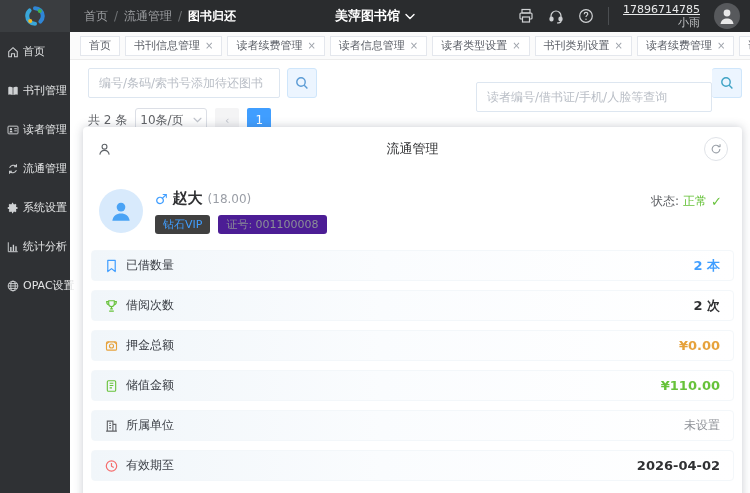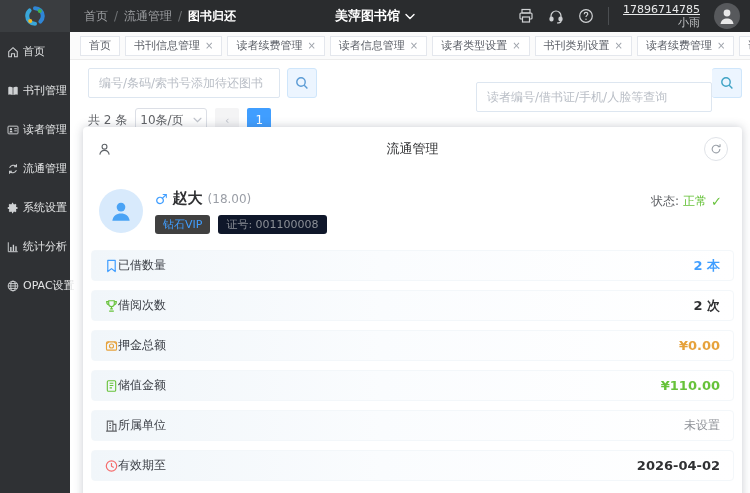--- a/index.html
+++ b/index.html
@@ -88,32 +88,32 @@
   .reader-head { display:flex; align-items:flex-start; padding:18px 20px 10px 16px; }
   .avatar-big { width:44px; height:44px; border-radius:50%; background:#d8eafc;
     display:flex; align-items:center; justify-content:center; }
   .rh-info { margin-left:12px; }
   .rh-line1 { display:flex; align-items:center; gap:5px; }
   .male-sym { color:#409eff; font-size:14px; }
   .reader-name { font-size:15px; font-weight:bold; color:#303133; }
   .reader-age { font-size:12px; color:#9a9ea6; }
   .rh-badges { display:flex; gap:8px; margin-top:7px; }
   .badge-vip { background:#404040; color:#409eff; font-size:11px; padding:2px 8px; border-radius:3px; }
-  .badge-card { background:#0f172a; color:#8b8f96; font-size:11px; padding:2px 8px; border-radius:3px; }
+  .badge-card { background:#4c1d95; color:#8b8f96; font-size:11px; padding:2px 8px; border-radius:3px; }
   .rh-status { margin-left:auto; display:flex; align-items:center; gap:4px; margin-top:4px; font-size:12px; }
   .st-label { color:#606266; }
   .st-value { color:#67c23a; }
   .st-check { color:#67c23a; font-size:13px; }
 
   .rows { padding:6px 8px 0 8px; }
   .info-row { height:31px; margin-bottom:9px; border-radius:4px; display:flex;
     align-items:center; padding:0 13px; 
     background:linear-gradient(to right,#f1f6fa 0%,#fafcfe 45%,#ffffff 100%);
     border:1px solid #f3f7fa; }
-  .row-label { color:#3a3e45; font-size:12px; }
+  .row-label { margin-left:8px; color:#3a3e45; font-size:12px; }
   .row-value { margin-left:auto; font-size:13px; font-weight:bold; }
   .v-blue  { color:#409eff; }
   .v-dark  { color:#303133;text-align:right; }
   .v-orange{ color:#e6a23c; }
   .v-green { color:#67c23a; }
   .v-gray  { color:#909399; font-weight:normal; font-size:12px; }
 
   .photo-row { display:flex; align-items:center; gap:6px; padding:2px 13px;
     color:#606266; font-size:12px; cursor:pointer; }
 </style>

